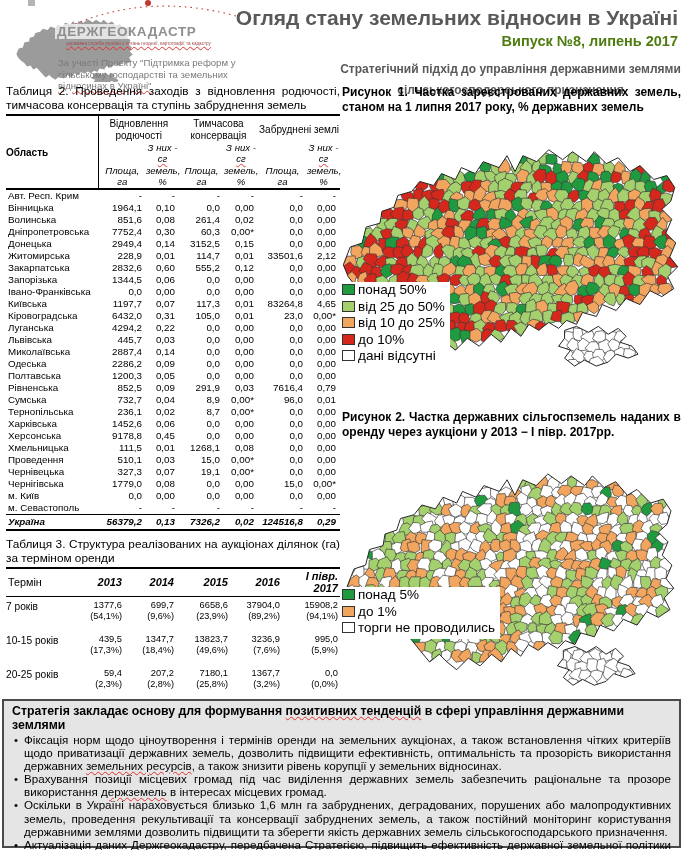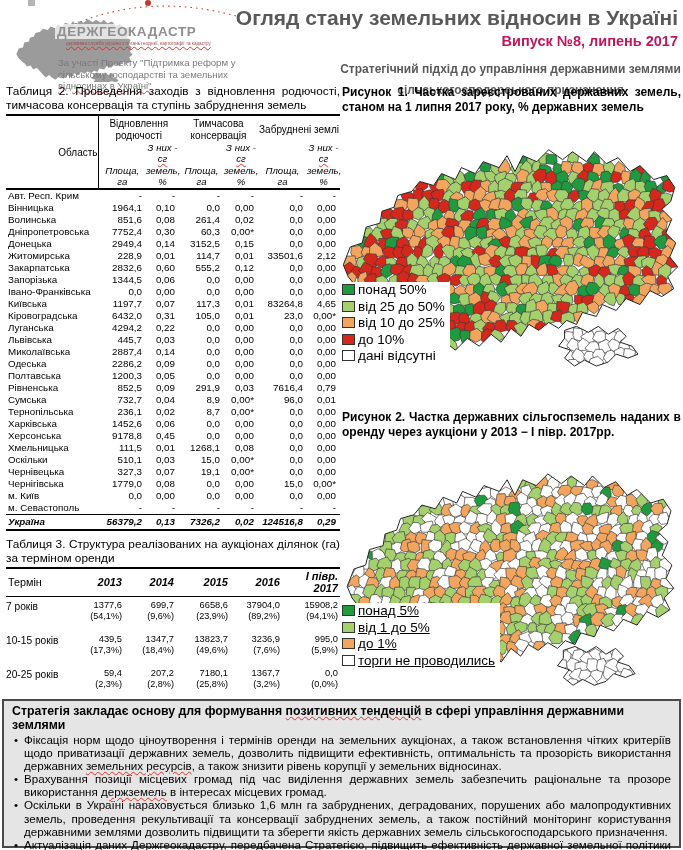--- a/index.html
+++ b/index.html
@@ -10,38 +10,38 @@
   .logo-block{position:absolute;left:8px;top:0;width:232px;height:82px;}
   .logo-svg{position:absolute;left:0;top:0;}
   .logo-title{position:absolute;left:47px;top:24px;font-weight:bold;color:#8f8f8f;
               font-size:13.5px;letter-spacing:.6px;background:rgba(255,255,255,.72);padding:0 2px;}
   .logo-tag{position:absolute;left:58px;top:41px;width:150px;font-size:4.6px;line-height:5.4px;
             color:#a05050;text-transform:lowercase;}
   .project-note{position:absolute;left:50px;top:57px;width:185px;font-size:9.6px;
                 line-height:11.6px;color:#7a7a7a;}
   .title-block{position:absolute;left:150px;right:5px;top:5px;text-align:right;}
   .page-title{margin:0;font-size:21px;font-weight:bold;color:#595959;line-height:25px;}
-  .issue{font-size:14.5px;font-weight:bold;color:#be185d;margin-top:3px;}
+  .issue{font-size:14.5px;font-weight:bold;color:#4d7c0f;margin-top:3px;}
   .subtitle{position:absolute;left:340px;right:2px;top:59px;text-align:center;font-weight:bold;
             color:#595959;font-size:12px;line-height:21px;}
 
   
   .col-left{position:absolute;left:6px;top:85px;width:334px;}
   .col-right{position:absolute;left:342px;right:2px;top:85px;width:339px;}
 
   .tbl-caption{margin:0 0 2px 0;font-size:11.8px;line-height:13.6px;text-align:justify;}
   .fig-caption{margin:0;font-size:12px;font-weight:bold;line-height:14.6px;text-align:justify;}
 
   
   table{border-collapse:collapse;}
   .t2{width:334px;border-top:2px solid #000;border-bottom:2px solid #000;table-layout:fixed;}
   .t2 th,.t2 td{padding:0;font-weight:normal;}
   .t2 thead{border-bottom:2px solid #000;}
   .t2 .grp{font-size:10px;text-align:center;vertical-align:middle;line-height:11.5px;padding:2px 0 1px 0;}
-  .t2 .reg-h{border-right:1px solid #000;text-align:right;font-size:10px;vertical-align:middle;}
+  .t2 .reg-h{border-right:1px solid #000;text-align:left;font-size:10px;vertical-align:middle;font-weight:bold;}
   .t2 .sub{font-style:italic;font-size:9.6px;line-height:11.2px;text-align:center;padding-bottom:1px;}
   .t2 .sub.area{vertical-align:bottom;}
   .t2 tbody td{font-size:9.8px;height:12px;line-height:12px;white-space:nowrap;}
   .t2 td.reg{text-align:left;padding-left:2px;overflow:hidden;}
   .t2 td.num{text-align:right;padding-right:4px;}
   .t2 .total td{font-style:italic;font-weight:bold;border-top:1px solid #000;height:14px;line-height:14px;}
 
   
   .t3{width:334px;margin-top:1px;border-top:2px solid #000;border-bottom:2px solid #000;table-layout:fixed;}
   .t3 th{font-size:11px;padding:1px 0 2px 0;border-bottom:1.5px solid #000;font-weight:bold;}
@@ -53,21 +53,21 @@
   .t3 .v{font-size:9.3px;line-height:10.5px;}
   .t3 .p{font-size:9.1px;line-height:10.5px;}
 
   
   .map-wrap{position:relative;width:339px;}
   .map-wrap.m1{height:262px;margin-top:2px;}
   .map-wrap.m2{height:250px;margin-top:2px;}
   .fig2-cap{margin-top:32px;}
   .legend{position:absolute;left:0;margin:0;padding:0 5px 2px 0;list-style:none;background:#fff;}
   .legend.l1{top:166px;}
-  .legend.l2{top:162px;text-decoration:underline;}
+  .legend.l2{top:146px;}
   .legend li{font-size:13.5px;line-height:16.5px;white-space:nowrap;}
   .swatch{display:inline-block;width:11px;height:9px;border:1px solid #333;margin-right:3px;vertical-align:-1px;}
 
   
   .strategy-box{position:absolute;left:2px;right:2px;top:699px;bottom:2px;
                 border:2px solid #4a4a4a;background:#e5e5e5;padding:3px 8px 2px 8px;box-sizing:border-box;}
   .strategy-head{font-size:12.3px;font-weight:bold;line-height:14px;margin-bottom:1px;}
   .bullets{margin:0;padding:0;list-style:none;}
   .bullets li{position:relative;padding-left:12px;font-size:11.6px;line-height:13.1px;text-align:justify;}
   .bullets li::before{content:"\2022";position:absolute;left:2px;top:0;}
@@ -335,21 +335,21 @@
           <tr>
             <td class="reg">Хмельницька</td>
             <td class="num">111,5</td>
             <td class="num">0,01</td>
             <td class="num">1268,1</td>
             <td class="num">0,08</td>
             <td class="num">0,0</td>
             <td class="num">0,00</td>
           </tr>
           <tr>
-            <td class="reg">Оскільки</td>
+            <td class="reg">Проведення</td>
             <td class="num">510,1</td>
             <td class="num">0,03</td>
             <td class="num">15,0</td>
             <td class="num">0,00*</td>
             <td class="num">0,0</td>
             <td class="num">0,00</td>
           </tr>
           <tr>
             <td class="reg">Чернівецька</td>
             <td class="num">327,3</td>
@@ -1550,21 +1550,20 @@
             <polygon points="265.0,240.9 266.9,232.1 273.3,235.5 278.4,238.3 275.0,247.5 267.4,245.3" fill="#ffffff" stroke="#3c3c3c" stroke-width="0.7"></polygon>
             <polygon points="284.5,247.6 283.0,240.7 286.2,234.2 294.0,237.1 297.9,244.8 292.2,247.5" fill="#ffffff" stroke="#3c3c3c" stroke-width="0.7"></polygon>
             <polygon points="241.3,253.5 235.2,256.4 229.8,255.0 227.3,248.3 231.3,244.9 238.0,246.1" fill="#ffffff" stroke="#3c3c3c" stroke-width="0.7"></polygon>
             <polygon points="253.7,258.4 246.4,255.9 246.5,246.0 252.4,241.9 257.7,247.6 260.3,252.5" fill="#ffffff" stroke="#3c3c3c" stroke-width="0.7"></polygon>
           </g>
           <path d="M1 150L8 132L20 128L24 112L38 108L40 96L52 92L56 80L70 76L78 66L92 70L100 58L114 64L120 52L134 58L142 46L158 52L166 40L174 56L182 40L196 46L208 34L222 44L232 36L246 46L254 36L266 48L278 42L290 56L300 50L314 64L327 60L335 72L331 86L322 94L332 104L326 118L336 128L330 142L338 152L328 162L334 174L322 182L310 176L300 190L286 184L276 196L262 190L256 202L242 198L236 210L226 206L218 214L208 208L198 216L188 210L180 222L170 214L160 228L150 220L138 232L126 224L114 236L104 228L96 220L86 228L76 216L68 206L60 196L50 202L42 188L32 192L24 180L14 172L6 162Z" fill="none" stroke="#222" stroke-width="1"></path>
           <path d="M224 216L236 212L248 218L258 212L268 220L278 214L286 222L280 228L292 232L298 240L288 244L276 240L268 248L256 252L244 246L234 252L224 244L230 236L218 232L224 224Z" fill="none" stroke="#222" stroke-width="1"></path>
         </svg>
       <ul class="legend l2" id="legend2">
           <li><span class="swatch" style="background: rgb(31, 154, 63);"></span><span>понад 5%</span></li>
-          <li><span class="swatch" style="background: rgb(164, 209, 110);"></span><span>від 1 до 5%</span></li>
           <li><span class="swatch" style="background: rgb(242, 165, 94);"></span><span>до 1%</span></li>
           <li><span class="swatch" style="background: rgb(255, 255, 255);"></span><span>торги не проводились</span></li>
         </ul>
     </div>
   </div>
 
   <div class="strategy-box">
     <div class="strategy-head" id="strategy-head">Стратегія закладає основу для формування <span class="sq">позитивних тенденцій</span> в сфері управління державними землями</div>
     <ul class="bullets" id="bullets">
         <li>Фіксація норм щодо ціноутворення і термінів оренди на земельних аукціонах, а також встановлення чітких критеріїв щодо приватизації державних земель, дозволить підвищити ефективність, оптимальність та прозорість використання державних <span class="sq">земельних ресурсів</span>, а також знизити рівень корупції у земельних відносинах.</li>

